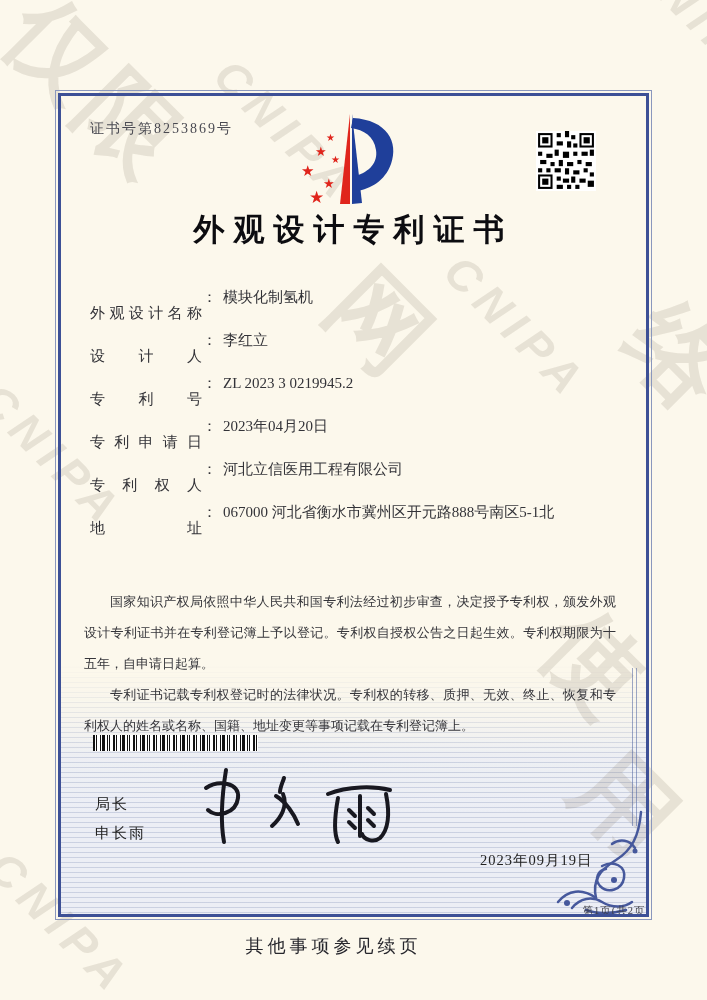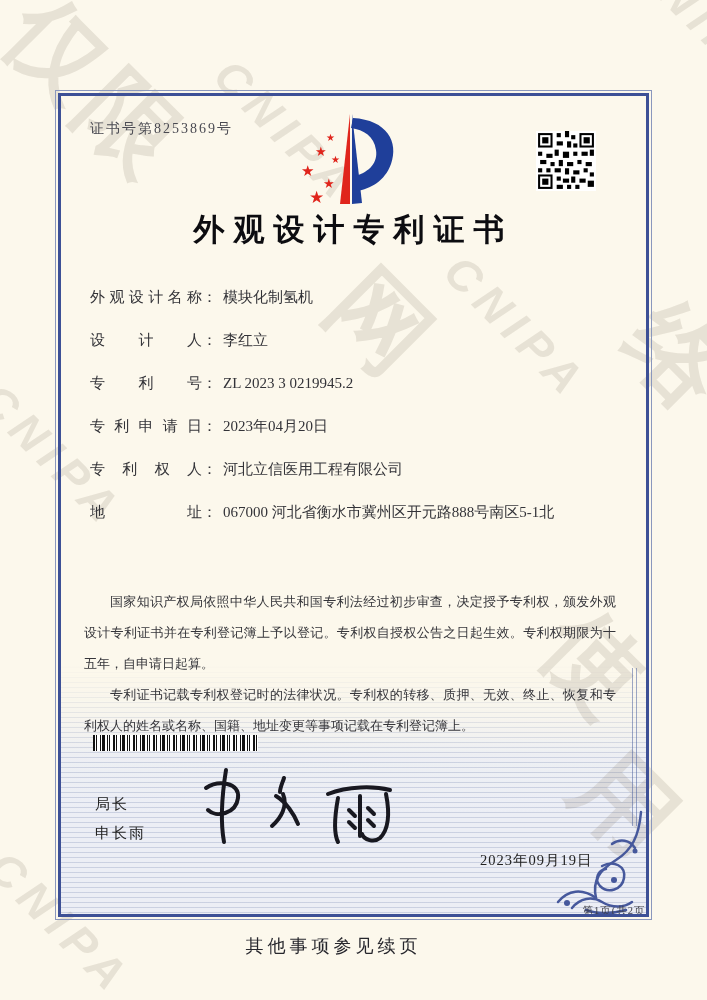--- a/index.html
+++ b/index.html
@@ -60,20 +60,21 @@
   .qr{position:absolute; left:536px; top:130px;}
   .title{
     position:absolute; left:0; top:209px; width:707px; text-align:center;
     font-size:31px; font-weight:bold; letter-spacing:9px; color:#0c0c10;
   }
   .fields{position:absolute; left:90px; top:288px; width:540px; font-size:15px; color:#333338;}
   .frow{height:22px; margin-bottom:21px; white-space:nowrap;}
   .flabel{
     display:inline-block; width:112px; text-align:justify; text-align-last:justify;
     vertical-align:top;
+    margin-top:16px;
   }
   .flabel2{
     display:inline-block; width:100px; text-align:justify; text-align-last:justify;
     vertical-align:top;
   }
   .colon{display:inline-block;}
   .fvalue{margin-left:6px;}
   .fgroup2{margin-left:42px;}
   .paragraphs{
     position:absolute; left:84px; top:586px; width:532px;

